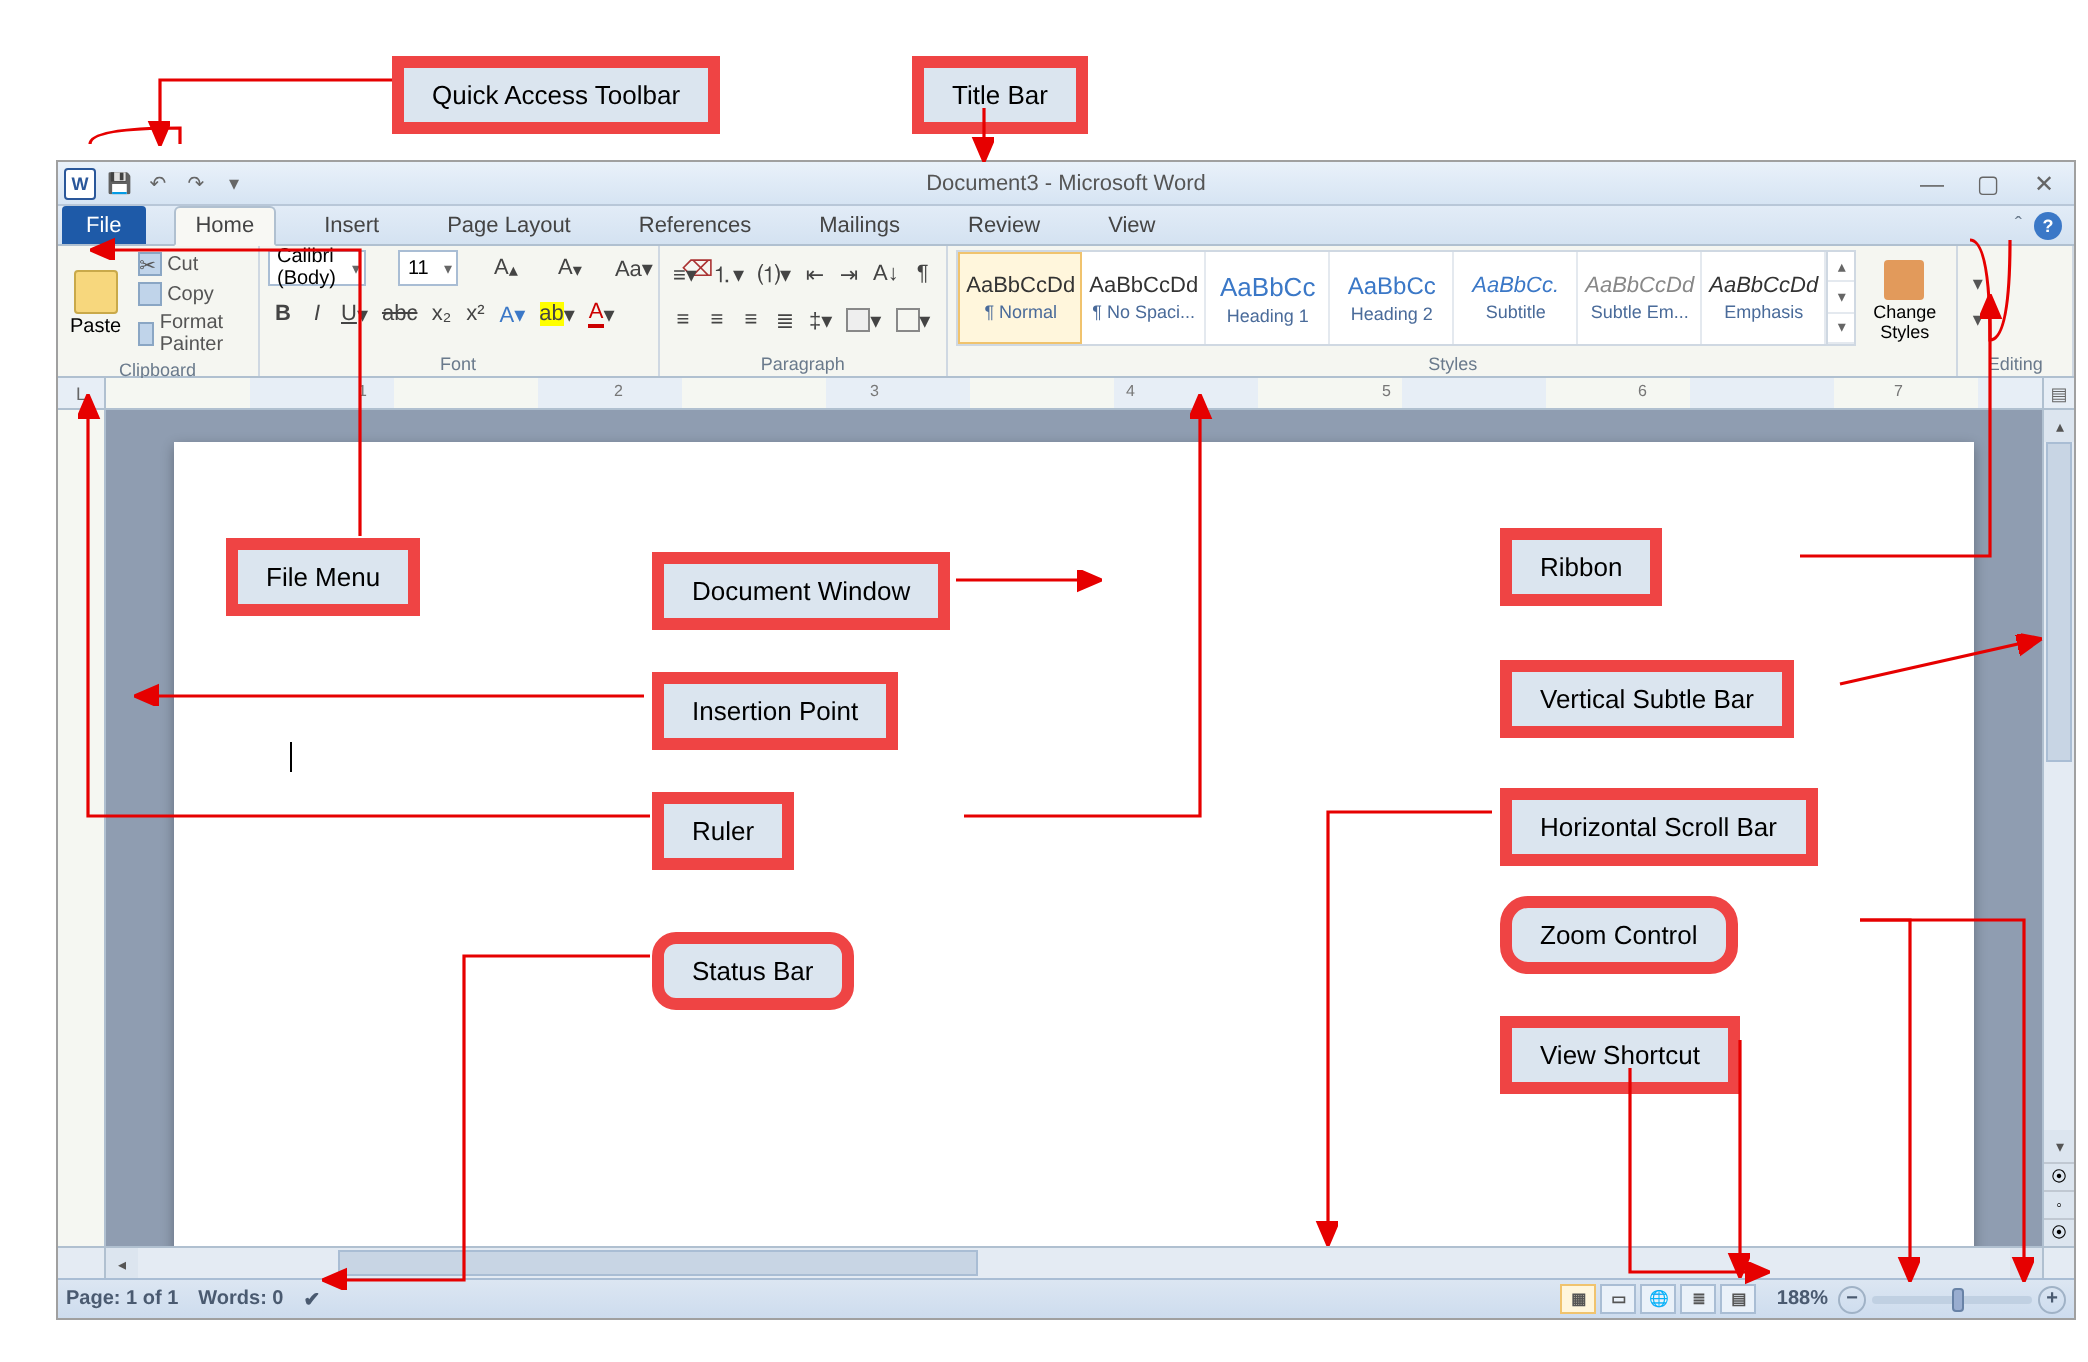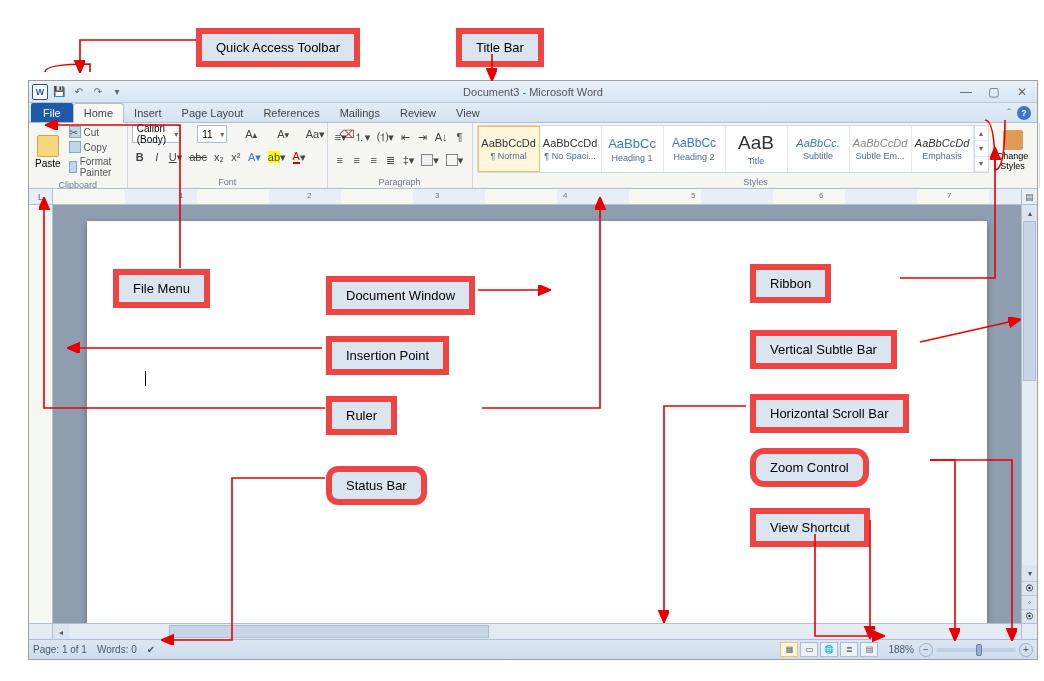--- a/index.html
+++ b/index.html
@@ -67,20 +67,21 @@
   .win-btn { width: 18px; text-align: center; cursor: pointer; }
 
   
   .tabs {
     height: 20px;
     background: linear-gradient(#e2ecf7,#d4e2f1);
     display: flex;
     align-items: stretch;
     border-bottom: 1px solid #b0c0d0;
     position: relative;
+    gap: 14px;
   }
   .file-tab {
     background: #1e5aa8;
     color: #fff;
     padding: 2px 12px;
     font-size: 11px;
     border-radius: 2px 2px 0 0;
     margin-left: 2px;
     display: flex; align-items: center;
   }
@@ -337,20 +338,21 @@
   .statusbar {
     height: 20px;
     background: linear-gradient(#dce6f2,#cddcee);
     display: flex;
     align-items: center;
     font-size: 10px;
     color: #4a5a70;
     border-top: 1px solid #a9bdd4;
     padding: 0 4px;
     gap: 10px;
+    font-weight: bold;
   }
   .statusbar .views {
     margin-left: auto;
     display: flex;
     align-items: center;
     gap: 2px;
   }
   .view-btn {
     width: 18px; height: 15px;
     border: 1px solid #a9bdd4;
@@ -533,24 +535,20 @@
           </div>
           <div class="style-card">
             <span class="style-sample" style="color:#3b78c7;font-size:13px;">AaBbCc</span>
             <span class="style-label">Heading 1</span>
           </div>
           <div class="style-card">
             <span class="style-sample" style="color:#3b78c7;font-size:12px;">AaBbCc</span>
             <span class="style-label">Heading 2</span>
           </div>
           <div class="style-card">
-            <span class="style-sample" style="font-size:19px;">AaB</span>
-            <span class="style-label">Title</span>
-          </div>
-          <div class="style-card">
             <span class="style-sample" style="color:#3b78c7;font-style:italic;">AaBbCc.</span>
             <span class="style-label">Subtitle</span>
           </div>
           <div class="style-card">
             <span class="style-sample" style="font-style:italic;color:#888;">AaBbCcDd</span>
             <span class="style-label">Subtle Em...</span>
           </div>
           <div class="style-card">
             <span class="style-sample" style="font-style:italic;">AaBbCcDd</span>
             <span class="style-label">Emphasis</span>

